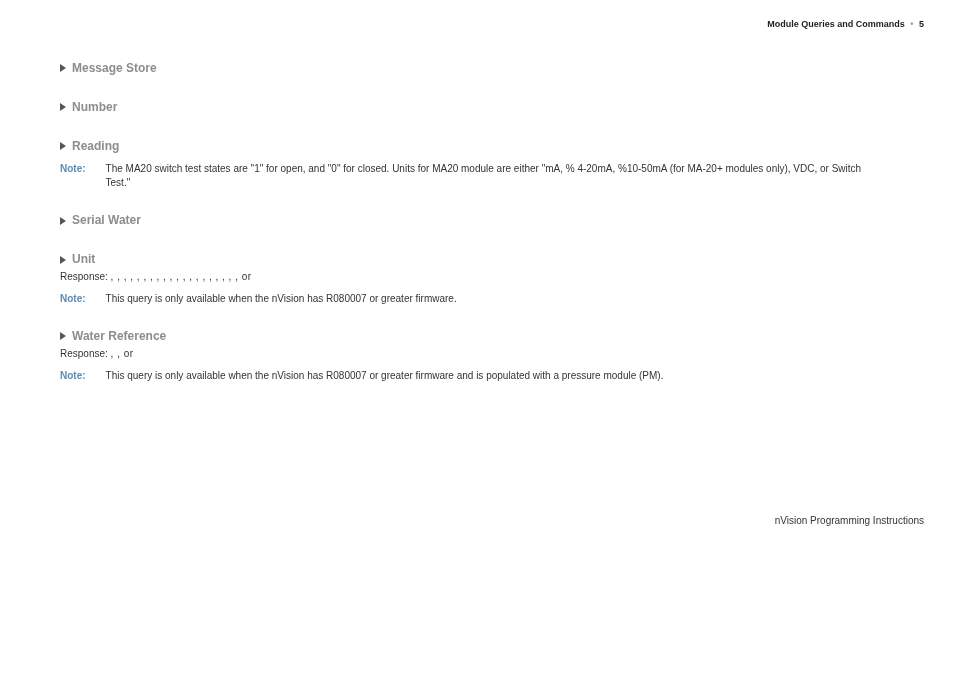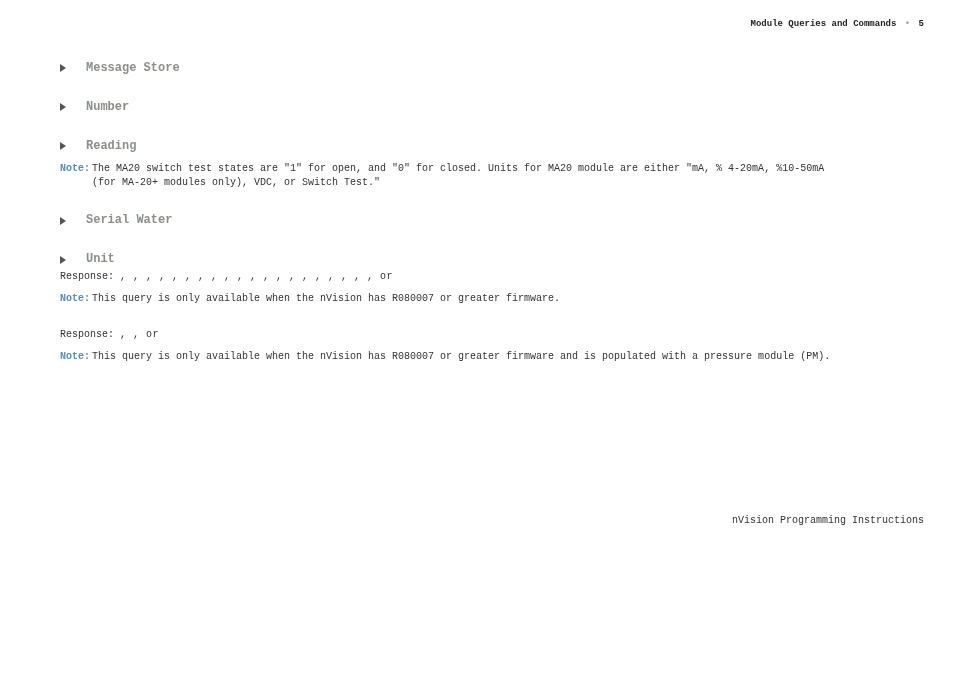--- a/index.html
+++ b/index.html
@@ -13,21 +13,20 @@
     font-size: 11px;
     line-height: 1.4;
     position: relative;
   }
   .page {
     position: relative;
     width: 954px;
     height: 536px;
     box-sizing: border-box;
     padding: 20px 60px 28px 60px;
-    font-family: Liberation Mono, monospace;
   }
   .header-right {
     position: absolute;
     top: 18px;
     right: 30px;
     font-size: 9px;
     color: #222;
     font-weight: 600;
   }
   .header-right .bullet {
@@ -36,37 +35,37 @@
   }
   .content {
     margin-top: 40px;
   }
   .section {
     margin-bottom: 22px;
   }
   .section-head {
     display: flex;
     align-items: center;
-    gap: 20px;
+    gap: 6px;
     color: #8a8f8a;
     font-weight: 600;
     font-size: 12px;
     cursor: pointer;
   }
   .tri {
     width: 0;
     height: 0;
     border-top: 4px solid transparent;
     border-bottom: 4px solid transparent;
     border-left: 6px solid #555;
     display: inline-block;
   }
   .note-row {
     display: flex;
-    gap: 2px;
+    gap: 20px;
     margin-top: 8px;
     font-size: 10px;
   }
   .note-label {
     color: #5b8bb4;
     font-weight: 600;
     flex: 0 0 auto;
   }
   .note-text {
     color: #333;
@@ -142,20 +141,24 @@
         <span>Response:</span>
         <span class="commas">      ,            ,       ,         ,       ,          ,     ,       ,       ,     ,         ,   ,   ,   ,   ,       ,         ,          ,                  ,       , or</span>
       </div>
       <div class="note-row">
         <span class="note-label">Note:</span>
         <span class="note-text">This query is only available when the nVision has R080007 or greater firmware.</span>
       </div>
     </div>
 
     <div class="section">
+      <div class="section-head">
+        <span class="tri"></span>
+        <span>Water Reference</span>
+      </div>
       <div class="response-row">
         <span>Response:</span>
         <span class="commas">     ,        , or</span>
       </div>
       <div class="note-row">
         <span class="note-label">Note:</span>
         <span class="note-text">This query is only available when the nVision has R080007 or greater firmware and is populated with a pressure module (PM).</span>
       </div>
     </div>
 

